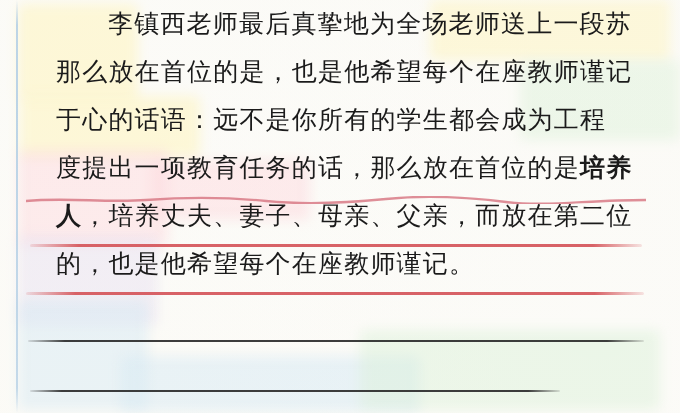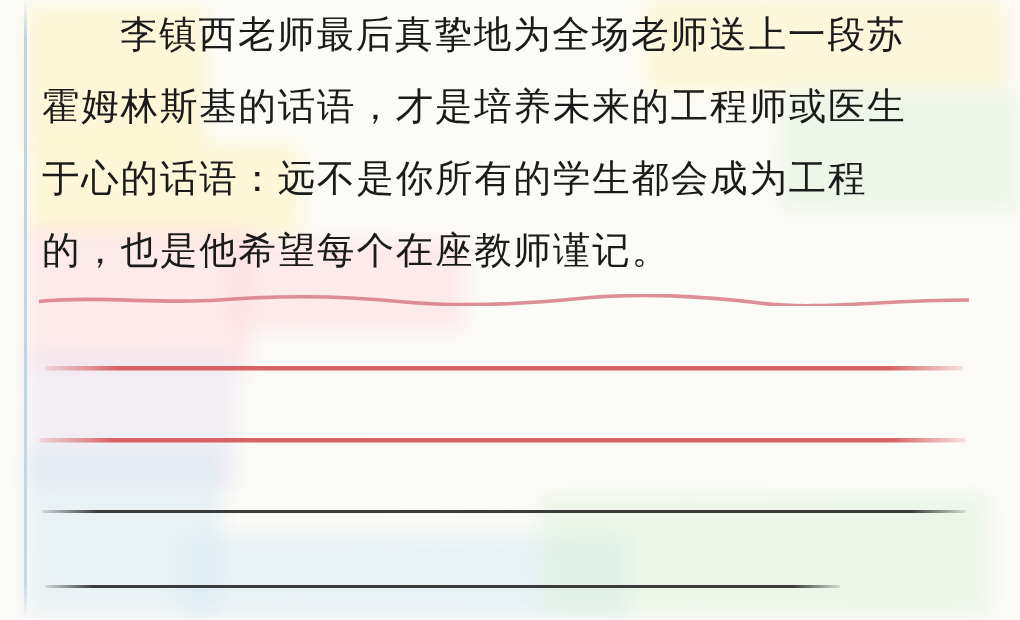--- a/index.html
+++ b/index.html
@@ -42,21 +42,21 @@
     height: 413px;
     background: linear-gradient(to bottom,
         rgba(150,190,225,0.0) 0%,
         rgba(150,190,225,0.85) 6%,
         rgba(150,190,225,0.85) 94%,
         rgba(150,190,225,0.0) 100%);
   }
 
   .text-block {
     position: absolute;
-    left: 28px;
+    left: 56px;
     top: 0px;
     width: 610px;
     z-index: 4;
   }
   .line {
     position: relative;
     height: 48px;
     line-height: 48px;
     font-size: 25px;
     color: #1b1b1b;
@@ -122,22 +122,28 @@
   <div class="wash green" style="left:360px; top:330px; width:300px; height:80px;"></div>
   <div class="wash yellow" style="left:430px; top:0px; width:240px; height:60px;"></div>
   <div class="wash green" style="left:520px; top:60px; width:160px; height:80px;"></div>
 
   <div class="paper-grain"></div>
 
   <div class="margin-line"></div>
 
   <div class="text-block">
     <div class="line indent">李镇西老师最后真挚地为全场老师送上一段苏</div>
-    <div class="line">霍姆林斯基的话语，才是培养未来的工程师或医生</div>
+    <div class="line">那么放在首位的是，也是他希望每个在座教师谨记</div>
     <div class="line">于心的话语：远不是你所有的学生都会成为工程</div>
+    <div class="line">
+      <span>度提出一项教育任务的话，那么放在首位的是</span><span class="bold">培养</span>
+    </div>
+    <div class="line">
+      <span class="bold">人</span><span>，培养丈夫、妻子、母亲、父亲，而放在第二位</span>
+    </div>
     <div class="line">的，也是他希望每个在座教师谨记。</div>
   </div>
 
   <div class="underline wave" style="left:26px; top:196px; width:620px;">
     <svg width="620" height="8" viewBox="0 0 620 8" xmlns="http://www.w3.org/2000/svg">
       <path d="M0 5 C 40 1, 80 7, 120 4 S 200 1, 240 5 S 320 7, 360 3 S 440 1, 480 6 S 560 4, 620 4" fill="none" stroke="#d87a86" stroke-width="2.4" stroke-linecap="round" opacity="0.85"></path>
     </svg>
   </div>
 
   <div class="underline red" style="left:30px; top:244px; width:612px;"></div>

